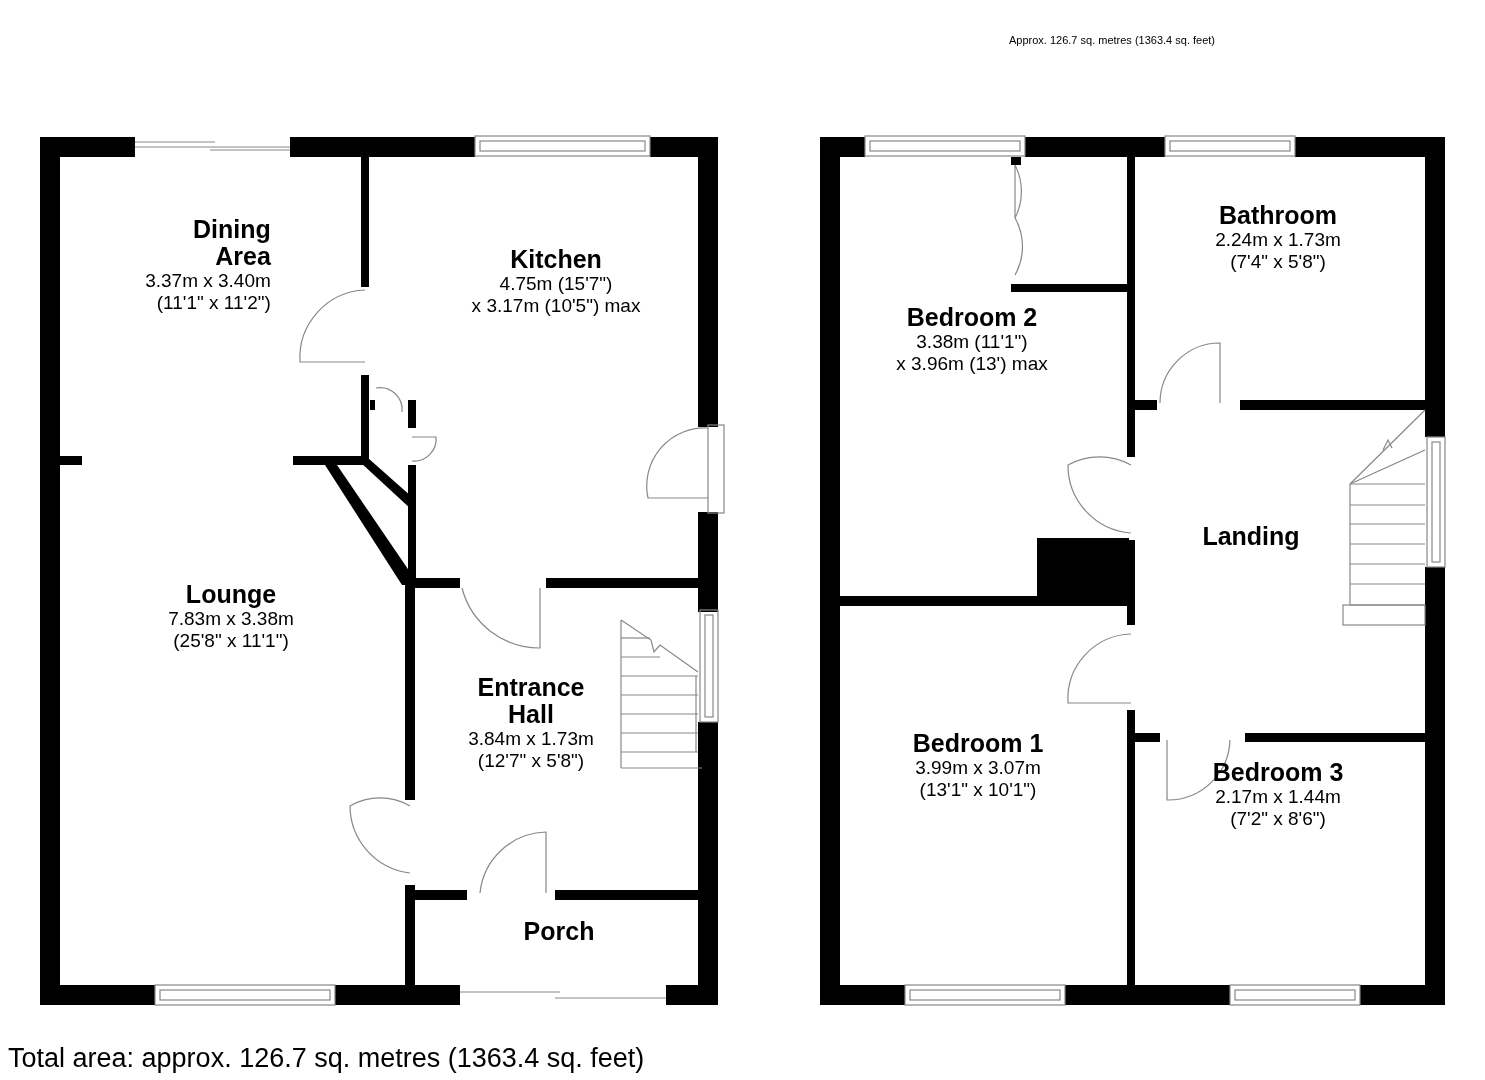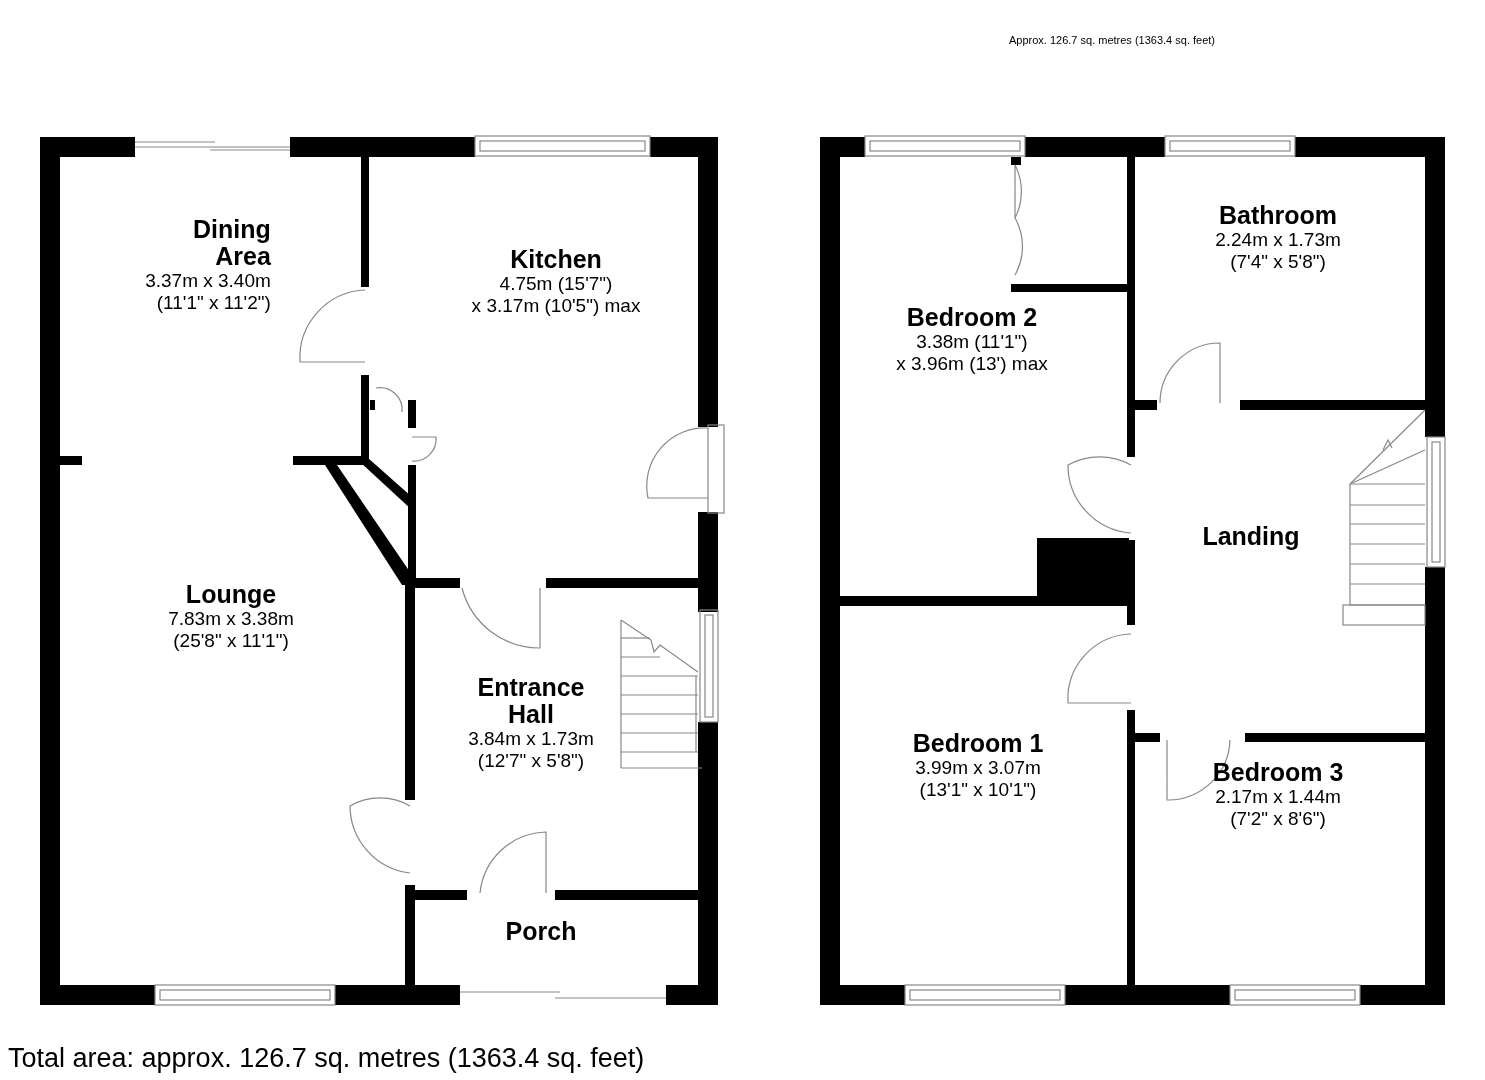--- a/index.html
+++ b/index.html
@@ -197,21 +197,21 @@
   <div class="dim">(25'8" x 11'1")</div>
 </div>
 
 <div class="room-label" style="left:531px; top:674px;">
   <div class="name">Entrance</div>
   <div class="name">Hall</div>
   <div class="dim">3.84m x 1.73m</div>
   <div class="dim">(12'7" x 5'8")</div>
 </div>
 
-<div class="room-label" style="left:541px; top:918px;">
+<div class="room-label" style="left:559px; top:918px;">
   <div class="name">Porch</div>
 </div>
 
 <div class="room-label" style="left:972px; top:304px;text-align:center;">
   <div class="name">Bedroom 2</div>
   <div class="dim">3.38m (11'1")</div>
   <div class="dim">x 3.96m (13') max</div>
 </div>
 
 <div class="room-label" style="left:1278px; top:202px;">

